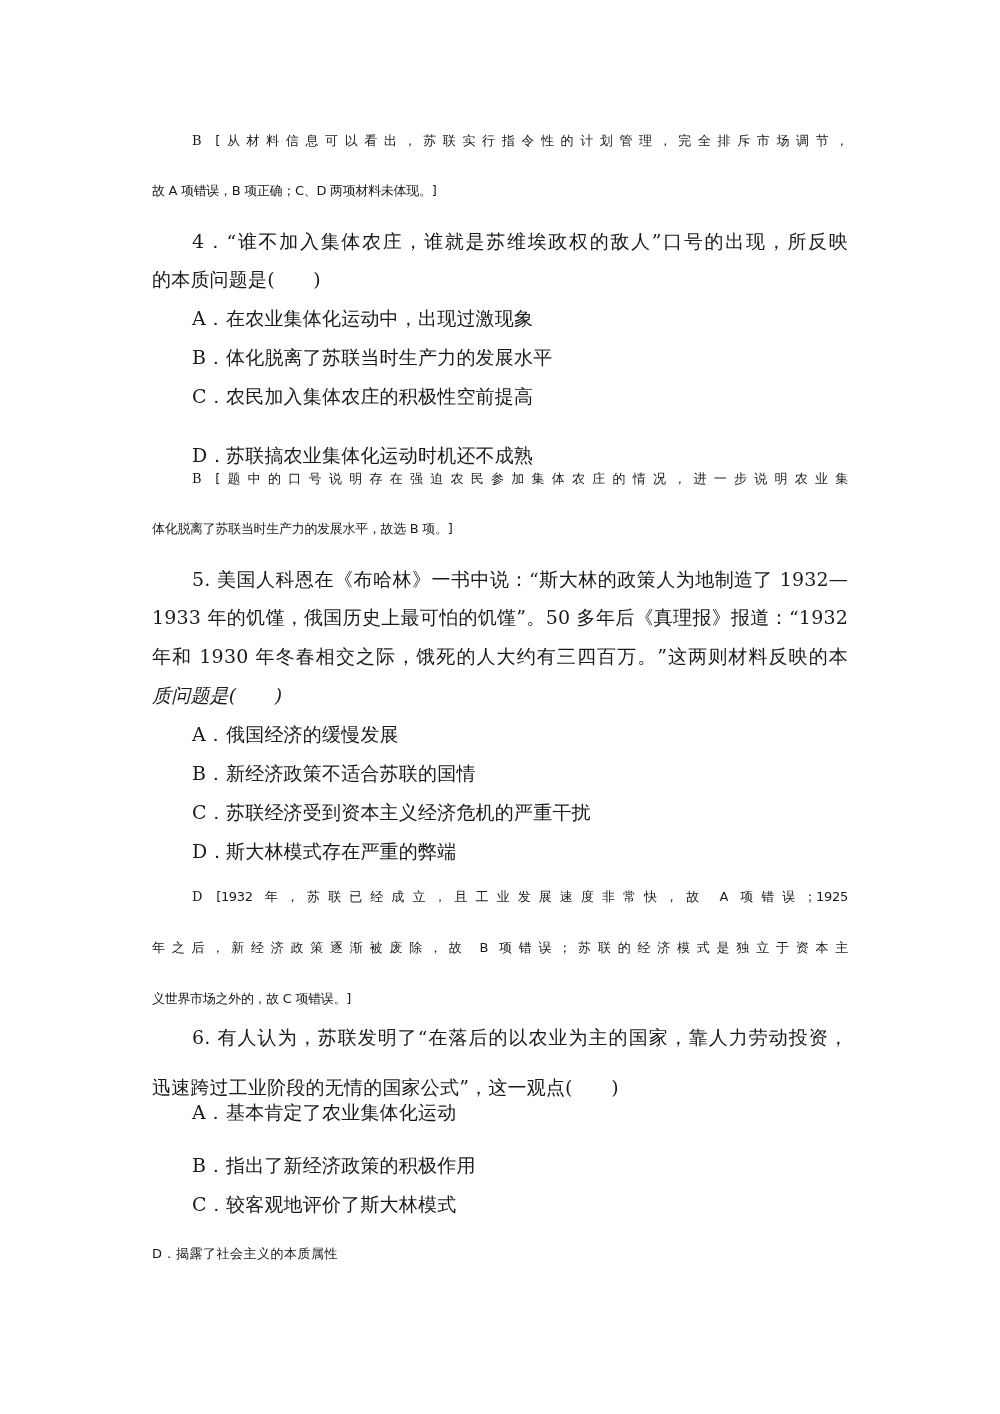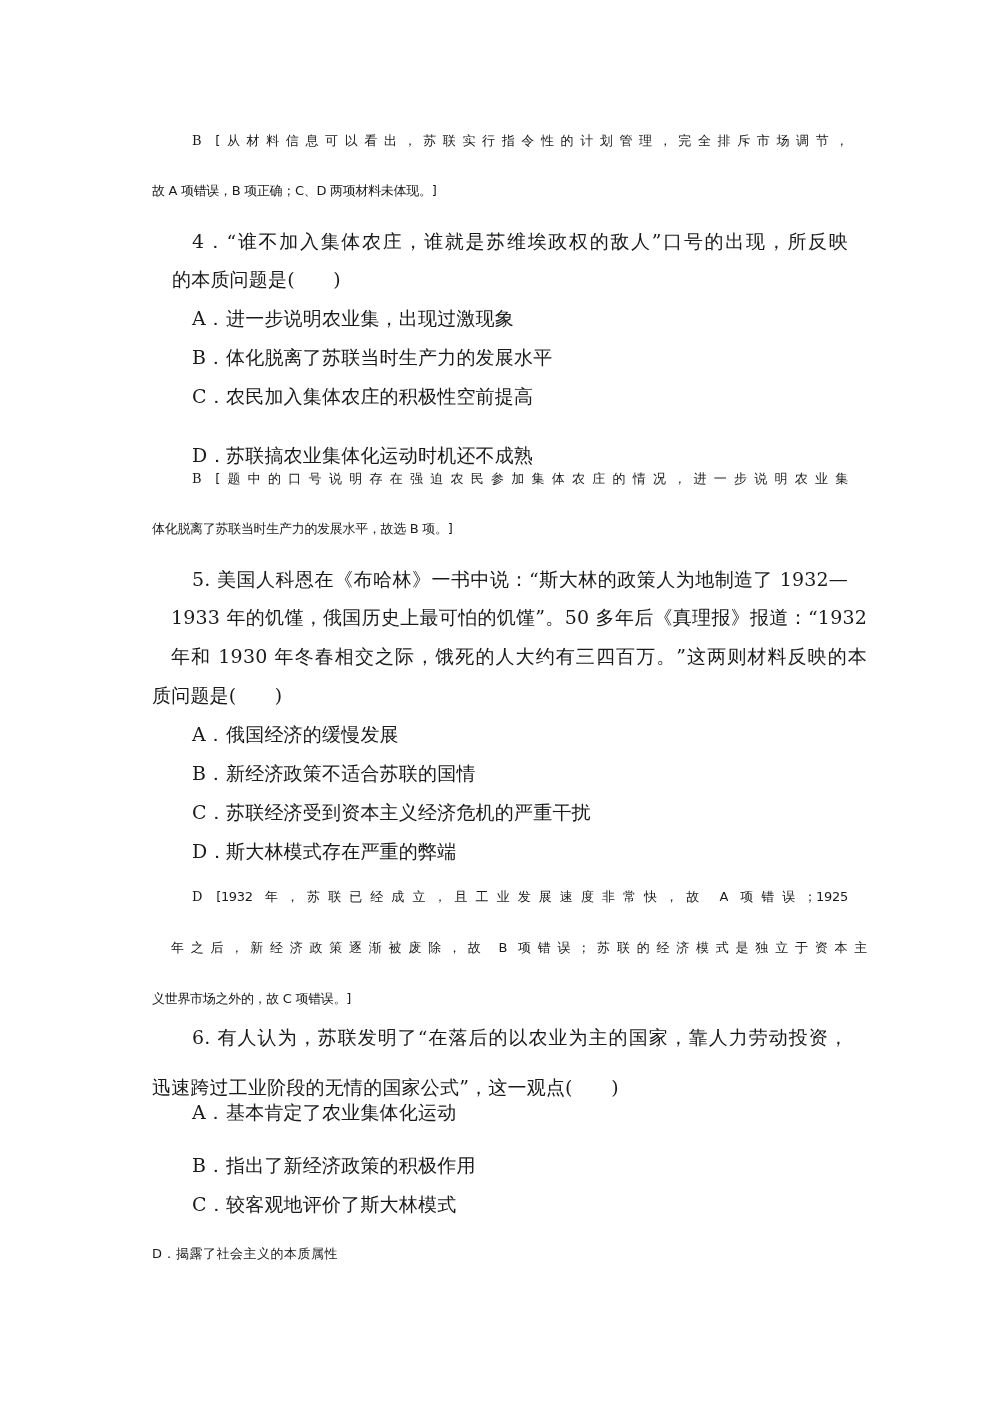--- a/index.html
+++ b/index.html
@@ -4,44 +4,44 @@
   <style>
     html, body { margin: 0; padding: 0; background: #ffffff; }
     body { width: 1000px; height: 1414px; position: relative; overflow: hidden;
            font-family: "DejaVu Serif", "Liberation Serif", serif; color: #1a1a1a; }
     .line { position: absolute; left: 152px; width: 700px; font-size: 19px; line-height: 26px;
             white-space: nowrap; letter-spacing: 0.2px; }
     .indent { left: 192px; }
     .ans { font-family: "DejaVu Sans", "Liberation Sans", sans-serif; font-size: 13px; letter-spacing: -0.3px; }
     .ans .lead { font-family: "DejaVu Serif", "Liberation Serif", serif; margin-right: 14px; }
     .opt .lbl { display: inline-block; width: 34px; }
-    .just { text-align: justify; text-align-last: justify; width: 696px; margin-left: 19px; }
+    .just { text-align: justify; text-align-last: justify; width: 696px; }
     .just-i { text-align: justify; text-align-last: justify; width: 656px; }
   </style>
 </head>
 <body>
 
 <div class="line indent ans just-i" style="top:128px;"><span class="lead">B</span><span>[从材料信息可以看出，苏联实行指令性的计划管理，完全排斥市场调节，</span></div>
 <div class="line ans" style="top:178px;">故 A 项错误，B 项正确；C、D 两项材料未体现。]</div>
 
 <div class="line indent just-i" style="top:228px;">4．“谁不加入集体农庄，谁就是苏维埃政权的敌人”口号的出现，所反映</div>
-<div class="line" style="top:266px;margin-left:20px;">的本质问题是(　　)</div>
+<div class="line" style="top:266px;">的本质问题是(　　)</div>
 
-<div class="line indent opt" style="top:305px;"><span class="lbl">A．</span><span>进一步说明农业集，出现过激现象</span></div>
+<div class="line indent opt" style="top:305px;"><span class="lbl">A．</span><span>在农业集体化运动中，出现过激现象</span></div>
 <div class="line indent opt" style="top:344px;"><span class="lbl">B．</span><span>体化脱离了苏联当时生产力的发展水平</span></div>
 <div class="line indent opt" style="top:383px;"><span class="lbl">C．</span><span>农民加入集体农庄的积极性空前提高</span></div>
 <div class="line indent opt" style="top:422px;margin-top:20px;"><span class="lbl">D．</span><span>苏联搞农业集体化运动时机还不成熟</span></div>
 
 <div class="line indent ans just-i" style="top:466px;"><span class="lead">B</span><span>[题中的口号说明存在强迫农民参加集体农庄的情况，进一步说明农业集</span></div>
 <div class="line ans" style="top:516px;">体化脱离了苏联当时生产力的发展水平，故选 B 项。]</div>
 
 <div class="line indent just-i" style="top:566px;">5. 美国人科恩在《布哈林》一书中说：“斯大林的政策人为地制造了 1932—</div>
 <div class="line just" style="top:604px;">1933 年的饥馑，俄国历史上最可怕的饥馑”。50 多年后《真理报》报道：“1932</div>
 <div class="line just" style="top:643px;">年和 1930 年冬春相交之际，饿死的人大约有三四百万。”这两则材料反映的本</div>
-<div class="line" style="top:682px;">质问题是(　　)</div>
+<div class="line" style="top:682px;font-style:italic;">质问题是(　　)</div>
 
 <div class="line indent opt" style="top:721px;"><span class="lbl">A．</span><span>俄国经济的缓慢发展</span></div>
 <div class="line indent opt" style="top:760px;"><span class="lbl">B．</span><span>新经济政策不适合苏联的国情</span></div>
 <div class="line indent opt" style="top:799px;"><span class="lbl">C．</span><span>苏联经济受到资本主义经济危机的严重干扰</span></div>
 <div class="line indent opt" style="top:838px;"><span class="lbl">D．</span><span>斯大林模式存在严重的弊端</span></div>
 
 <div class="line indent ans just-i" style="top:884px;"><span class="lead">D</span><span>[1932 年，苏联已经成立，且工业发展速度非常快，故 A 项错误；1925</span></div>
 <div class="line ans just" style="top:935px;">年之后，新经济政策逐渐被废除，故 B 项错误；苏联的经济模式是独立于资本主</div>
 <div class="line ans" style="top:986px;">义世界市场之外的，故 C 项错误。]</div>
 

